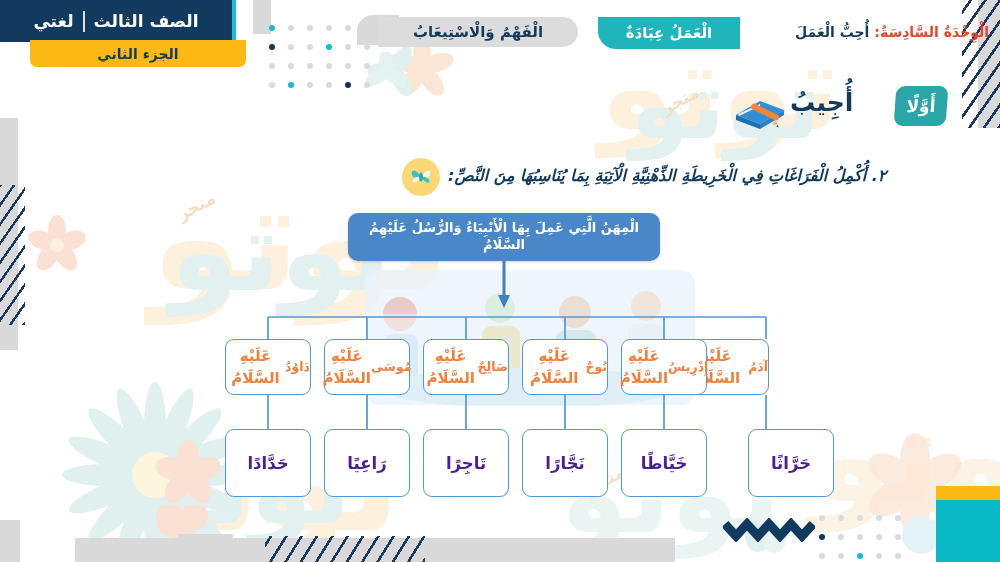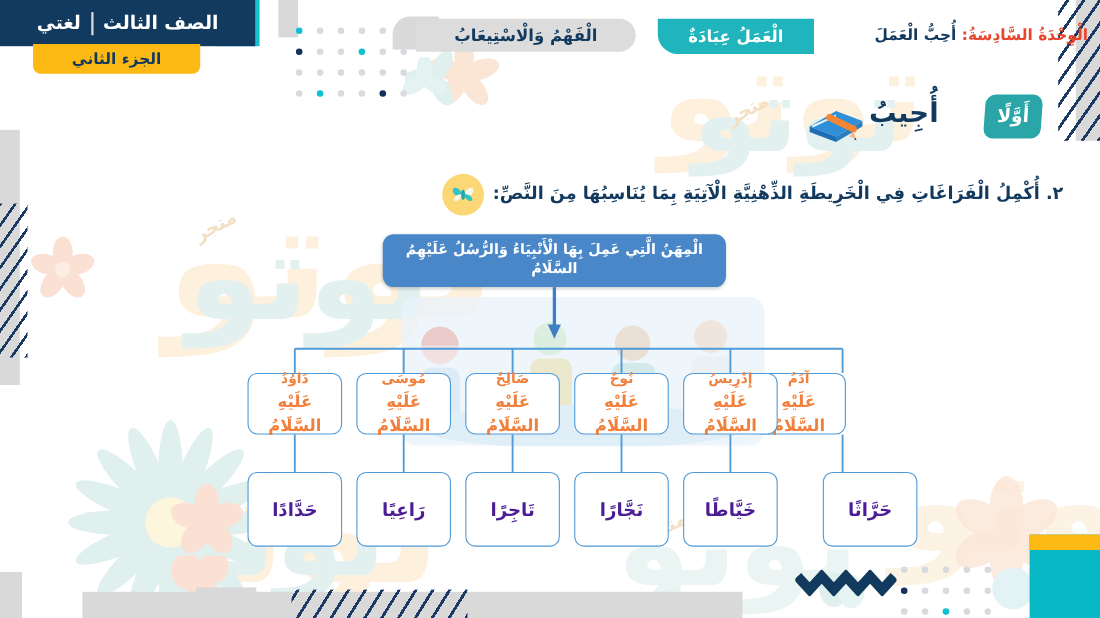--- a/index.html
+++ b/index.html
@@ -103,21 +103,21 @@
     background: #123a5e;
     display: flex; align-items: center; justify-content: center; gap: 9px;
     color: #ffffff; font-size: 17px; font-weight: bold;
   }
   .hdr-banner .divider { width: 2px; height: 21px; background: #ffffff; opacity: .85; }
   .hdr-teal {
     position: absolute; left: 196px; top: 0px; width: 40px; height: 42px;
     background: #18c0cd;
   }
   .hdr-yellow {
-    position: absolute; left: 30px; top: 40px; width: 152px; height: 27px;
+    position: absolute; left: 30px; top: 40px; width: 216px; height: 27px;
     background: #fcb913;
     border-bottom-left-radius: 7px; border-bottom-right-radius: 7px;
     display: flex; align-items: center; justify-content: center;
     color: #123a5e; font-size: 14px; font-weight: bold;
   }
 
   .pill-gray {
     position: absolute; left: 378px; top: 17px; width: 200px; height: 30px;
     background: #dcdcdc;
     border-top-right-radius: 15px; border-bottom-right-radius: 15px;
@@ -156,41 +156,41 @@
   
   .q-icon {
     position: absolute; left: 402px; top: 158px;
     width: 38px; height: 38px; border-radius: 50%;
     background: #fbd775;
     display: flex; align-items: center; justify-content: center;
   }
   .instruction {
     position: absolute; left: 448px; top: 166px;
     font-size: 16px; font-weight: bold; color: #123a5e;
-    white-space: nowrap; direction: rtl;
+    white-space: nowrap; direction: rtl; font-style: italic;
   }
 
   
   .root-box {
     position: absolute; left: 348px; top: 213px; width: 312px; height: 48px;
     background: #4a87c8; border-radius: 10px;
     display: flex; align-items: center; justify-content: center;
     color: #ffffff; font-size: 13px; font-weight: bold;
     text-align: center; padding: 0 8px; line-height: 1.3;
     box-shadow: 0 1px 3px rgba(0,0,0,.18);
   }
 
   svg.connectors { position: absolute; left: 0; top: 0; width: 1000px; height: 562px; }
 
   .node {
     position: absolute;
     border: 1.6px solid #4f9ad8;
     border-radius: 9px;
     background: #ffffff;
-    display: flex; flex-direction: column;
+    display: flex; flex-direction: row;
     align-items: center; justify-content: center;
     text-align: center;
   }
   .node-prophet {
     top: 339px; width: 86px; height: 56px;
     color: #f0803c; font-size: 11.5px; font-weight: bold; line-height: 1.5;
   }
   .node-prophet .nm  { font-size: 12.5px; }
   .node-prophet .sal { font-size: 15px; }
   .node-job {

